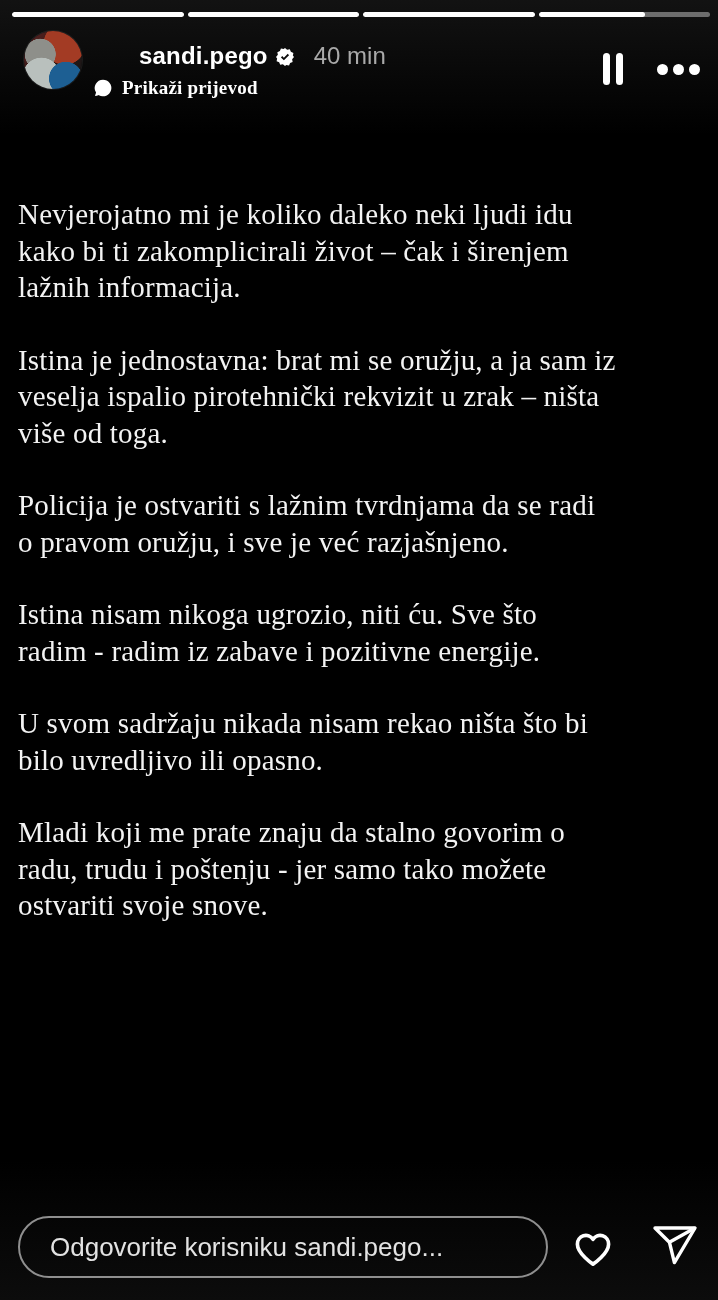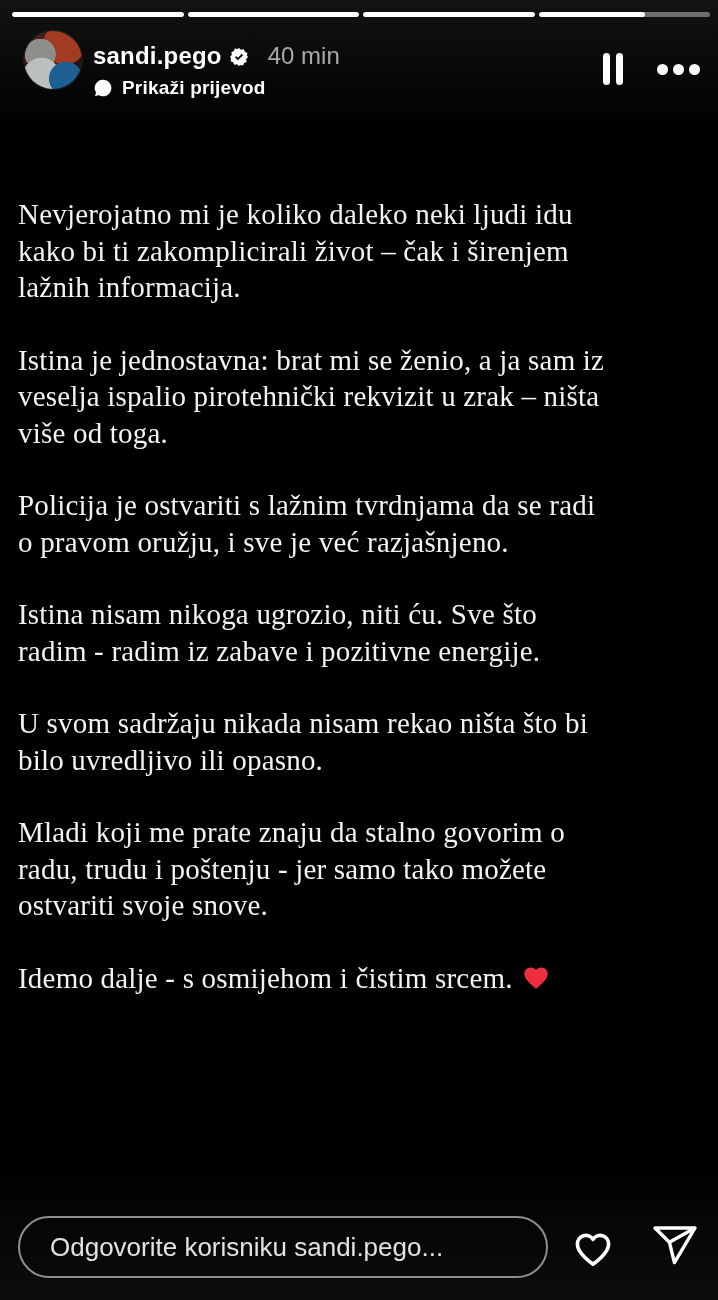--- a/index.html
+++ b/index.html
@@ -23,24 +23,24 @@
   .avatar{position:absolute;left:24px;top:31px;width:58px;height:58px;border-radius:50%;
     background:
       radial-gradient(circle at 72% 82%, #1d5f93 0 26%, transparent 27%),
       radial-gradient(circle at 30% 78%, #b9c0bd 0 30%, transparent 31%),
       radial-gradient(circle at 28% 40%, #8e8f8a 0 28%, transparent 29%),
       radial-gradient(circle at 70% 22%, #a33b24 0 34%, transparent 35%),
       linear-gradient(135deg,#5a2020 0%,#2c1a16 55%,#101418 100%);
     box-shadow:0 0 0 1px rgba(255,255,255,.08);}
   .header-text{position:absolute;left:93px;top:42px;}
   .header-row1{display:flex;align-items:center;gap:8px;}
-  .username{color:#fff;font-size:24px;font-weight:700;letter-spacing:.2px;}
+  .username{color:#fff;font-size:24px;font-weight:700;letter-spacing:.2px;margin-left:46px;}
   .verified{width:18px;height:18px;display:inline-block;margin-top:2px;}
   .timestamp{color:#a9a9a9;font-size:24px;font-weight:400;margin-left:12px;}
-  .header-row2{display:flex;align-items:center;gap:9px;margin-top:7px;cursor:pointer;}
+  .header-row2{display:flex;align-items:center;gap:9px;margin-top:7px;cursor:pointer;font-family:Liberation Serif, serif;}
   .bubble-icon{width:20px;height:20px;display:inline-block;}
   .translate-label{color:#fff;font-size:19px;font-weight:700;letter-spacing:.2px;}
 
   .header-actions{position:absolute;top:50px;right:18px;display:flex;align-items:center;gap:34px;height:38px;}
   .pause-btn{display:flex;gap:6px;align-items:center;cursor:pointer;}
   .pause-btn i{display:block;width:7px;height:32px;background:#fff;border-radius:3.5px;}
   .more-btn{display:flex;gap:5px;align-items:center;cursor:pointer;height:38px;}
   .more-btn i{display:block;width:11px;height:11px;background:#fff;border-radius:50%;}
 
   
@@ -117,35 +117,32 @@
         <i></i>
         <i></i>
         <i></i>
       </div>
   </div>
 
   <div class="story-text">
       <p class="story-paragraph">Nevjerojatno mi je koliko daleko neki ljudi idu
 kako bi ti zakomplicirali život – čak i širenjem
 lažnih informacija.</p>
-      <p class="story-paragraph">Istina je jednostavna: brat mi se ženio, a ja sam iz
+      <p class="story-paragraph">Istina je jednostavna: brat mi se oružju, a ja sam iz
 veselja ispalio pirotehnički rekvizit u zrak – ništa
 više od toga.</p>
       <p class="story-paragraph">Policija je ostvariti s lažnim tvrdnjama da se radi
 o pravom oružju, i sve je već razjašnjeno.</p>
       <p class="story-paragraph">Istina nisam nikoga ugrozio, niti ću. Sve što
 radim - radim iz zabave i pozitivne energije.</p>
       <p class="story-paragraph">U svom sadržaju nikada nisam rekao ništa što bi
 bilo uvredljivo ili opasno.</p>
       <p class="story-paragraph">Mladi koji me prate znaju da stalno govorim o
 radu, trudu i poštenju - jer samo tako možete
 ostvariti svoje snove.</p>
-      <p class="story-paragraph">Idemo dalje - s osmijehom i čistim srcem.<span class="heart-emoji"><svg viewBox="0 0 24 24" width="30" height="28">
-            <path fill="#ee2d3e" d="M12 21.35l-1.45-1.32C5.4 15.36 2 12.28 2 8.5 2 5.42 4.42 3 7.5 3c1.74 0 3.41.81 4.5 2.09C13.09 3.81 14.76 3 16.5 3 19.58 3 22 5.42 22 8.5c0 3.78-3.4 6.86-8.55 11.54L12 21.35z"></path>
-          </svg></span></p>
     </div>
 
   <input class="reply-input" type="text" placeholder="Odgovorite korisniku sandi.pego..." style="">
   <button class="footer-btn heart-btn">
     <span>
       <svg viewBox="0 0 24 24" width="46" height="44" fill="none" stroke="#ffffff" stroke-width="2" stroke-linejoin="round">
         <path d="M12 20.8S3.5 15.1 3.5 9.9A4.6 4.6 0 0 1 12 7.3a4.6 4.6 0 0 1 8.5 2.6c0 5.2-8.5 10.9-8.5 10.9z"></path>
       </svg>
     </span>
   </button>

